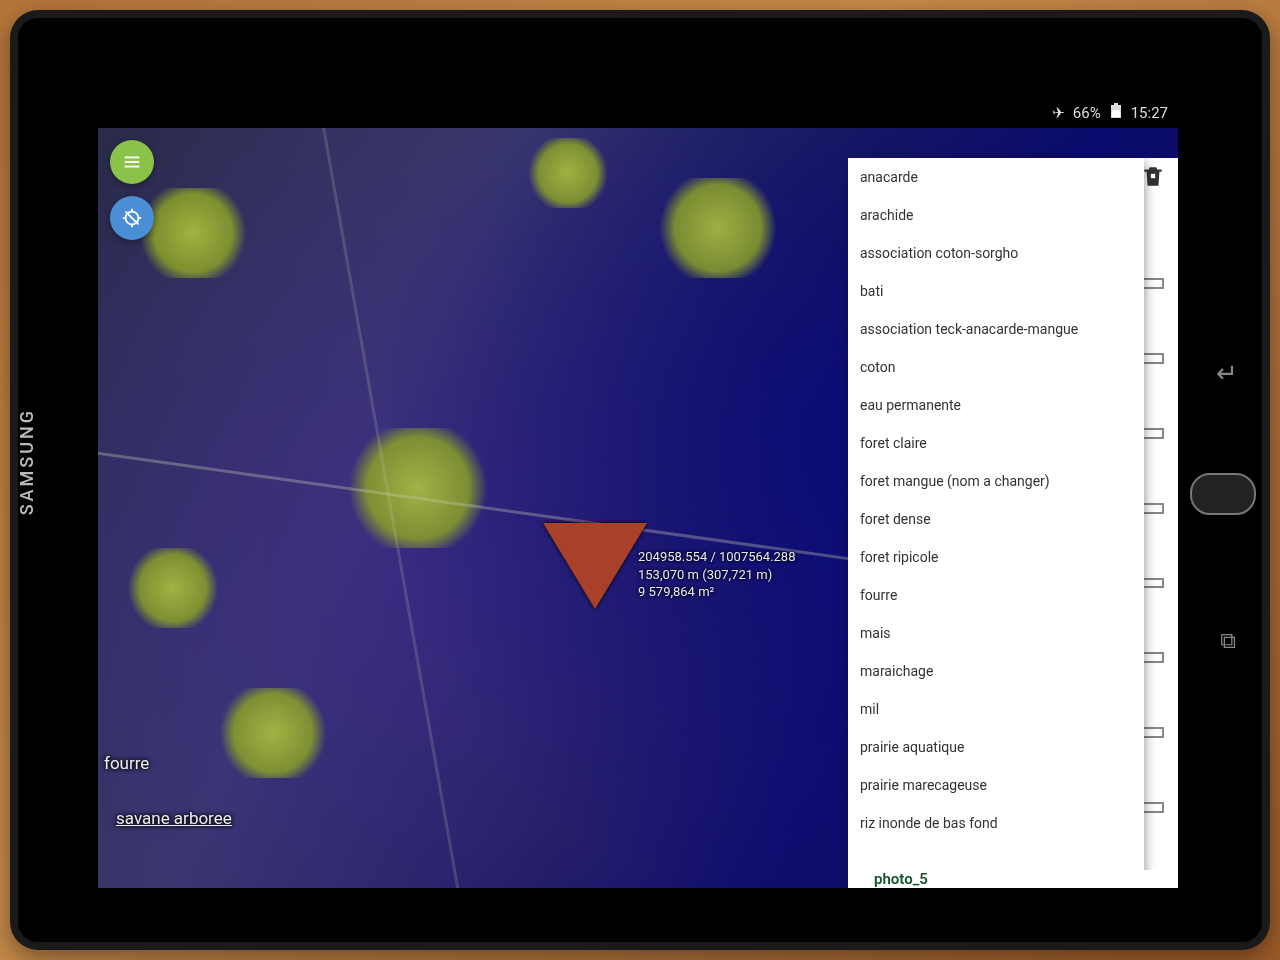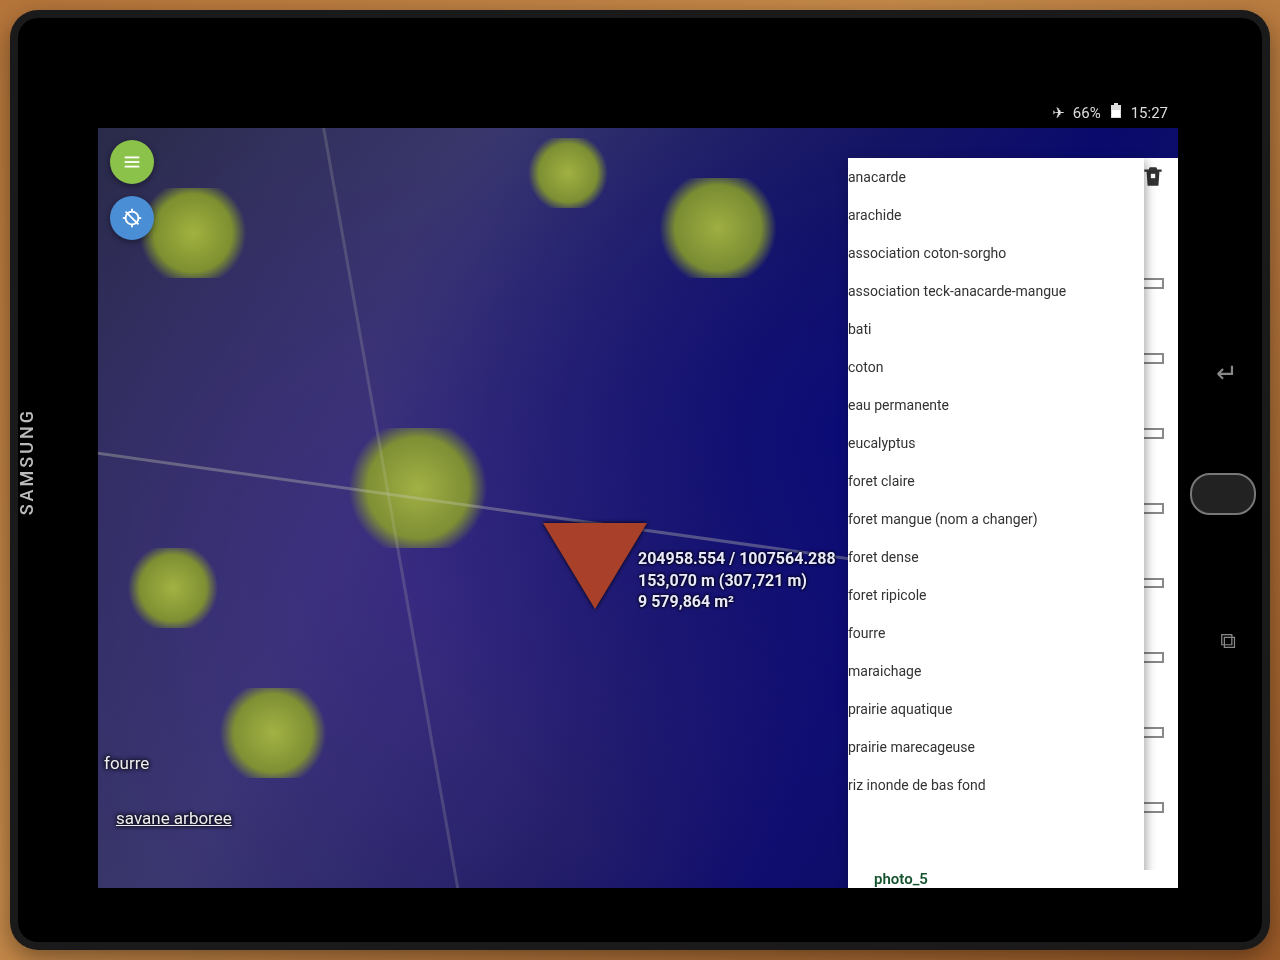--- a/index.html
+++ b/index.html
@@ -30,21 +30,21 @@
   .p3{left:30px;top:420px;width:90px;height:80px;}
   .p4{left:560px;top:50px;width:120px;height:100px;}
   .p5{left:430px;top:10px;width:80px;height:70px;}
   .p6{left:120px;top:560px;width:110px;height:90px;}
   
   .road{position:absolute;left:-50px;top:380px;width:900px;height:3px;background:rgba(200,200,180,0.35);transform:rotate(8deg);}
   .road2{position:absolute;left:300px;top:-20px;width:3px;height:900px;background:rgba(200,200,180,0.2);transform:rotate(-10deg);}
   
   .tri{position:absolute;left:445px;top:395px;width:0;height:0;border-left:52px solid transparent;border-right:52px solid transparent;border-top:86px solid #a8402a;filter:drop-shadow(0 0 2px #000);}
   
-  .coords{position:absolute;left:540px;top:420px;color:#e8e8ff;font-size:16px;font-weight:700;text-shadow:0 0 3px #000,0 0 3px #000;line-height:1.35;}
+  .coords{position:absolute;left:540px;top:420px;color:#e8e8ff;font-size:13px;font-weight:400;text-shadow:0 0 3px #000,0 0 3px #000;line-height:1.35;}
   
   .fab{position:absolute;width:44px;height:44px;border-radius:50%;display:flex;align-items:center;justify-content:center;color:#fff;box-shadow:0 2px 6px rgba(0,0,0,0.4);}
   .fab-menu{top:12px;left:12px;background:#8bc34a;}
   .fab-gps{top:68px;left:12px;background:#4a8fd6;}
   .fab svg{width:22px;height:22px;stroke:#fff;fill:none;stroke-width:2;}
   
   .maplabel{position:absolute;color:#eee;font-size:17px;text-shadow:0 0 4px #000,0 0 4px #000;}
   .ml1{left:6px;top:625px;}
   .ml2{left:18px;top:680px;text-decoration:underline;}
   
@@ -53,21 +53,21 @@
   .form-panel{position:absolute;top:0;right:0;bottom:0;width:60px;background:#fff;}
   .delete-btn{position:absolute;top:5px;right:10px;width:28px;height:28px;}
   .delete-btn svg{width:26px;height:26px;fill:#333;}
   .checkbox-col{position:absolute;top:120px;right:14px;bottom:0;width:22px;display:flex;flex-direction:column;gap:64px;}
   .chk{width:18px;height:18px;border:2px solid #888;background:#fff;}
   
   .collapse{position:absolute;top:378px;right:49px;width:18px;height:30px;background:#ddd;border-radius:3px 0 0 3px;display:flex;align-items:center;justify-content:center;color:#333;font-weight:700;box-shadow:-1px 0 2px rgba(0,0,0,0.3);} 
   
   .dropdown{position:absolute;top:0;left:0px;width:296px;bottom:0;background:#fff;box-shadow:2px 3px 10px rgba(0,0,0,0.35);overflow:hidden;}
   .dropdown::before{content:"";position:absolute;top:-6px;left:40px;right:0;height:6px;background:#1a3de0;}
-  .dd-item{padding:11px 0;font-size:14px;color:#333;cursor:pointer;}
+  .dd-item{padding:11px 12px;font-size:14px;color:#333;cursor:pointer;}
   .bottom-peek{position:absolute;left:0;right:0;bottom:0;height:18px;padding-left:26px;color:#14532d;font-size:15px;font-weight:600;background:#fff;overflow:hidden;}
 </style>
 </head>
 <body>
 
 <div class="table-bg"></div>
 
 <div class="tablet">
   <div class="tablet-inner">
 
@@ -153,31 +153,32 @@
           </div>
 
           <div class="collapse">
             <span>&lt;</span>
           </div>
 
           <div class="dropdown" id="dropdown-list">
               <div class="dd-item">anacarde</div>
               <div class="dd-item">arachide</div>
               <div class="dd-item">association coton-sorgho</div>
+              <div class="dd-item">bati</div>
               <div class="dd-item">association teck-anacarde-mangue</div>
-              <div class="dd-item">bati</div>
               <div class="dd-item">coton</div>
               <div class="dd-item">eau permanente</div>
-              <div class="dd-item">eucalyptus</div>
               <div class="dd-item">foret claire</div>
               <div class="dd-item">foret mangue (nom a changer)</div>
               <div class="dd-item">foret dense</div>
               <div class="dd-item">foret ripicole</div>
               <div class="dd-item">fourre</div>
+              <div class="dd-item">mais</div>
               <div class="dd-item">maraichage</div>
+              <div class="dd-item">mil</div>
               <div class="dd-item">prairie aquatique</div>
               <div class="dd-item">prairie marecageuse</div>
               <div class="dd-item">riz inonde de bas fond</div>
             </div>
 
           <div class="bottom-peek">photo_5</div>
         </div>
 
       </div>
 

